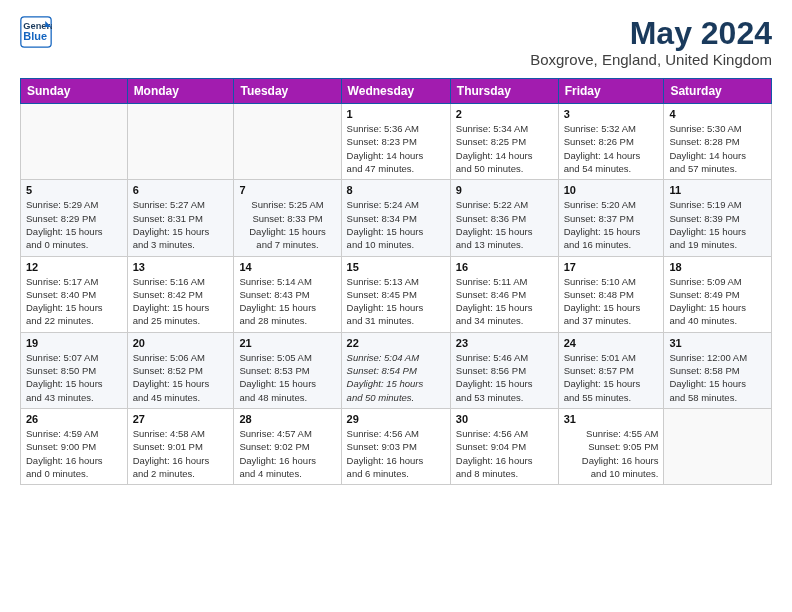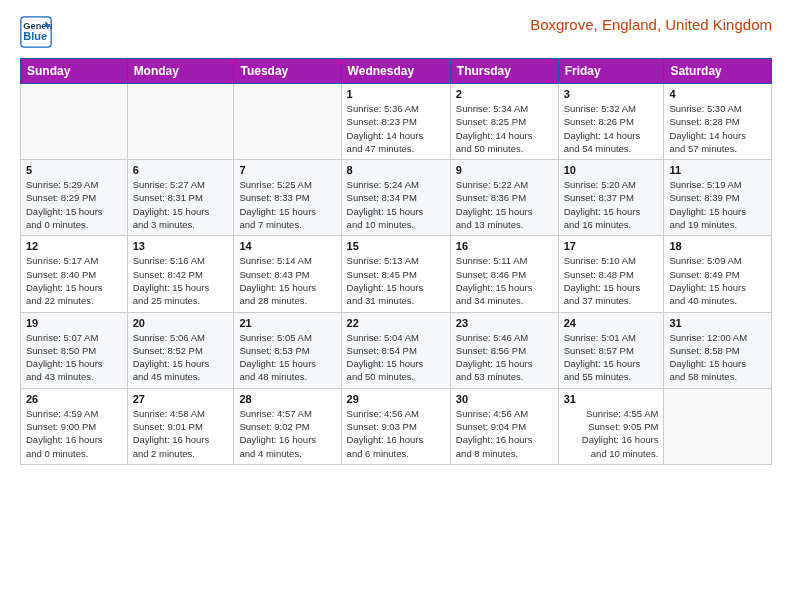--- a/index.html
+++ b/index.html
@@ -35,21 +35,21 @@
       text-align: right;
     }
     .month-year {
       font-size: 32px;
       font-weight: bold;
       color: #1a3a5c;
       line-height: 1.1;
     }
     .location {
       font-size: 15px;
-      color: #c2410c;
+      color: #404040;
       font-weight: normal;
     }
     .calendar {
       width: 100%;
       border-collapse: collapse;
       border: 1px solid #ccc;
     }
     .calendar th {
       background: #a21caf;
       color: #fff;
@@ -92,20 +92,21 @@
   <div class="header">
     <div class="logo">
       <svg class="logo-icon" viewBox="0 0 38 38">
         <rect x="1" y="1" width="36" height="36" rx="4" fill="#fff" stroke="#1565c0" stroke-width="1.5"></rect>
         <text x="4" y="16" font-size="11" font-weight="bold" fill="#1a3a5c" font-family="Arial">General</text>
         <text x="4" y="29" font-size="13" font-weight="bold" fill="#1565c0" font-family="Arial">Blue</text>
         <polygon points="30,6 37,13 30,13" fill="#1565c0"></polygon>
       </svg>
     </div>
     <div class="title-section">
+      <div class="month-year">May 2024</div>
       <div class="location">Boxgrove, England, United Kingdom</div>
     </div>
   </div>
 
   <table class="calendar">
     <thead>
       <tr>
       <th>Sunday</th>
           <th>Monday</th>
           <th>Tuesday</th>
@@ -159,21 +160,21 @@
           </td>
           <td>
             <div class="day-number">6</div>
             <div class="day-info" style="white-space: pre-line;">Sunrise: 5:27 AM
 Sunset: 8:31 PM
 Daylight: 15 hours
 and 3 minutes.</div>
           </td>
           <td>
             <div class="day-number">7</div>
-            <div class="day-info" style="white-space: pre-line;">Sunrise: 5:25 AM
+            <div class="day-info" style="white-space: pre-line; text-align: center;">Sunrise: 5:25 AM
 Sunset: 8:33 PM
 Daylight: 15 hours
 and 7 minutes.</div>
           </td>
           <td>
             <div class="day-number">8</div>
             <div class="day-info" style="white-space: pre-line;">Sunrise: 5:24 AM
 Sunset: 8:34 PM
 Daylight: 15 hours
 and 10 minutes.</div>
@@ -268,21 +269,21 @@
           </td>
           <td>
             <div class="day-number">21</div>
             <div class="day-info" style="white-space: pre-line;">Sunrise: 5:05 AM
 Sunset: 8:53 PM
 Daylight: 15 hours
 and 48 minutes.</div>
           </td>
           <td>
             <div class="day-number">22</div>
-            <div class="day-info" style="white-space: pre-line;">Sunrise: 5:04 AM
+            <div class="day-info" style="white-space: pre-line; font-style: italic;">Sunrise: 5:04 AM
 Sunset: 8:54 PM
 Daylight: 15 hours
 and 50 minutes.</div>
           </td>
           <td>
             <div class="day-number">23</div>
             <div class="day-info" style="white-space: pre-line;">Sunrise: 5:46 AM
 Sunset: 8:56 PM
 Daylight: 15 hours
 and 53 minutes.</div>

